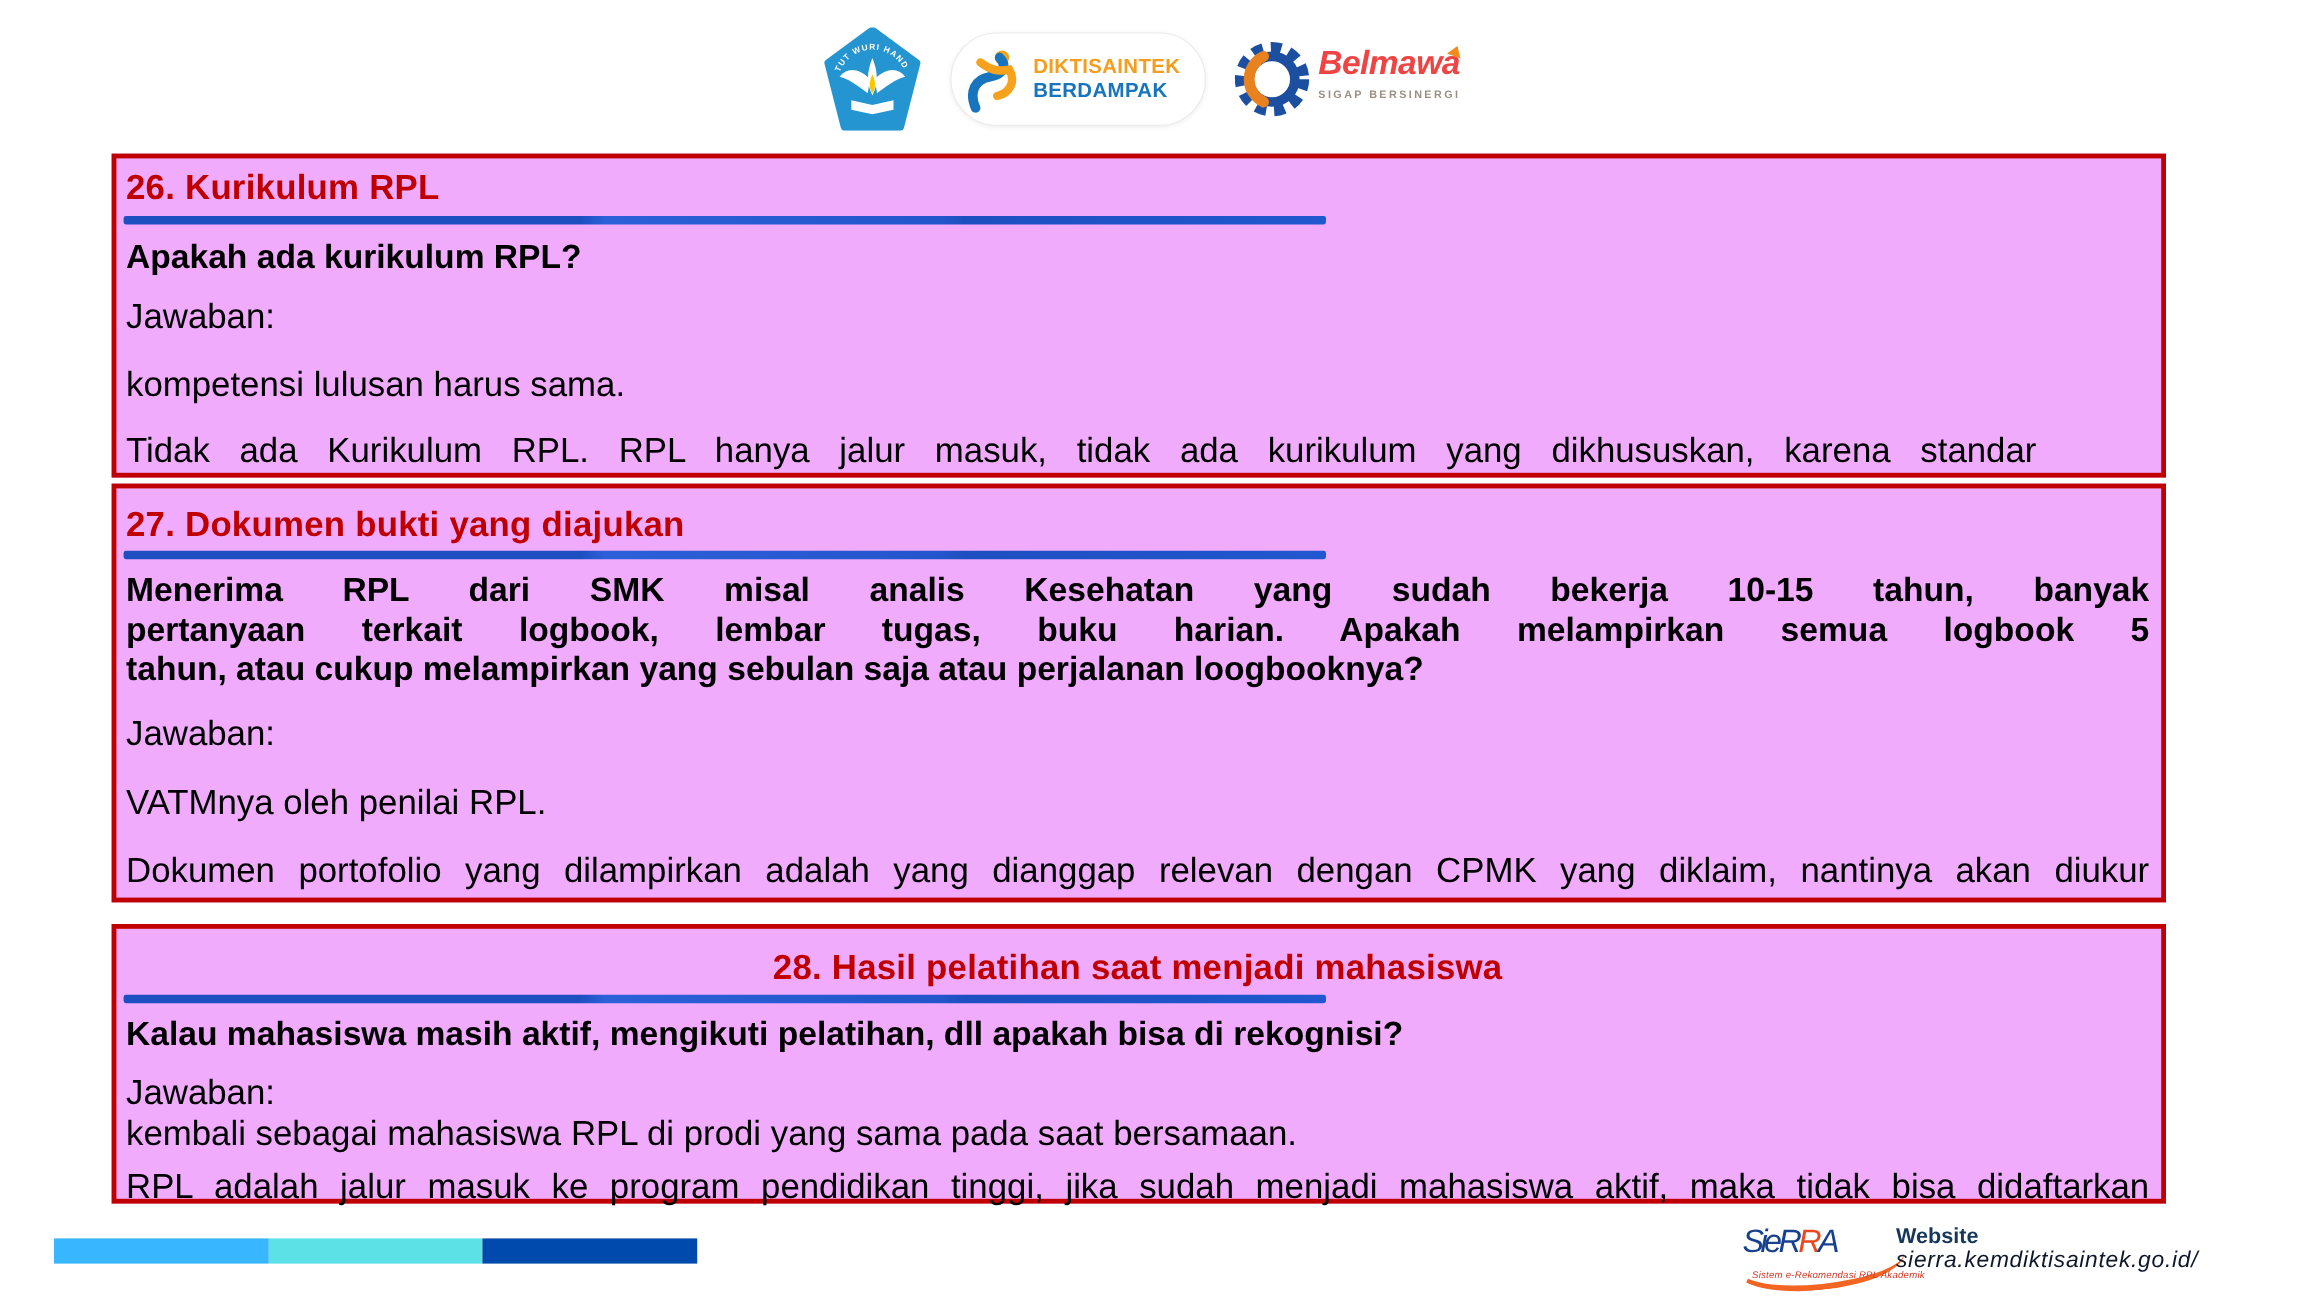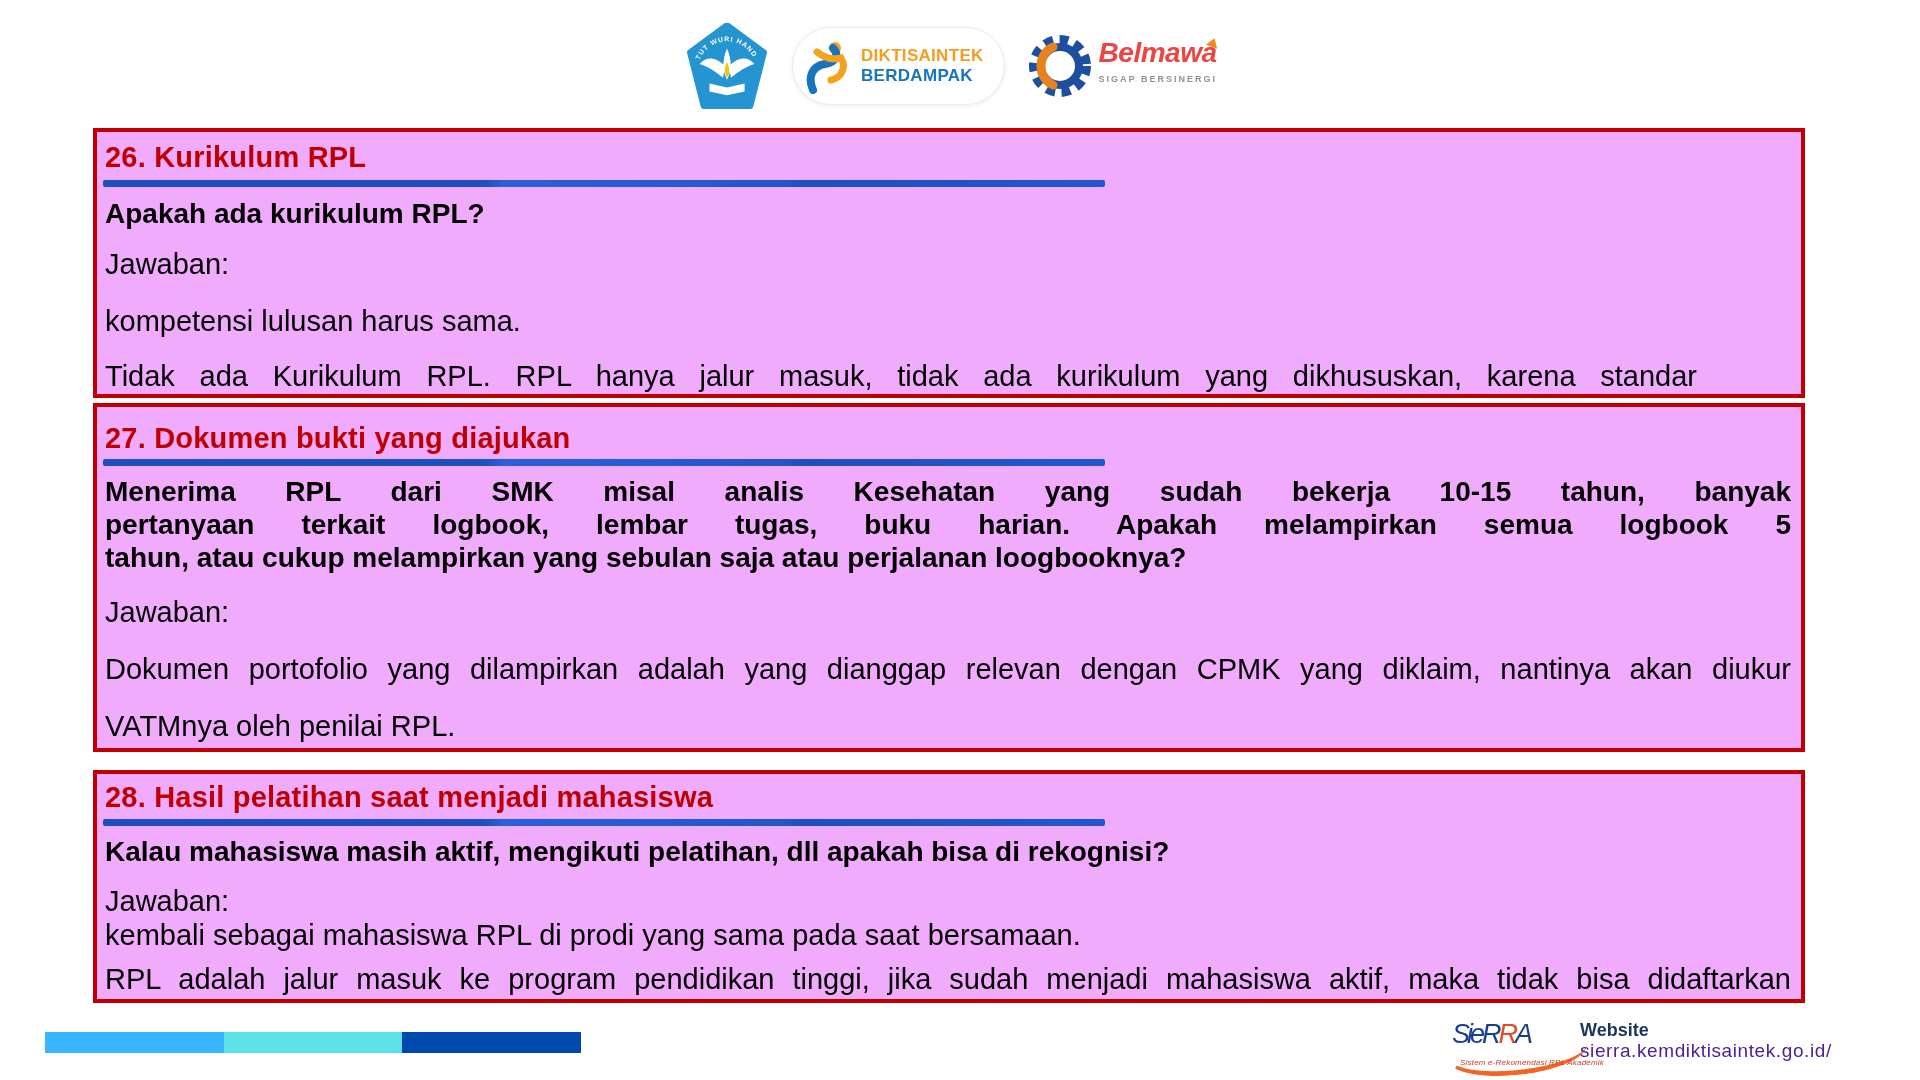--- a/index.html
+++ b/index.html
@@ -44,40 +44,40 @@
   #box1 .a1{margin-top:22px;width:1592px;}
   #box1 .a2{margin-top:24px;}
 
   #box2 .faq-title{margin-top:14px;}
   #box2 .underline{margin-top:4px;}
   #box2 .q{margin-top:9px;}
   #box2 .jaw{margin-top:22px;}
   #box2 .a1{margin-top:24px;}
   #box2 .a2{margin-top:24px;}
 
-  #box3 .faq-title{margin-top:6px;}
+  #box3 .faq-title{margin-top:16px;text-align:center;}
   #box3 .underline{margin-top:5px;}
   #box3 .q{margin-top:9px;}
   #box3 .jaw{margin-top:17px;}
   #box3 .a1{margin-top:11px;}
   #box3 .a2{margin-top:1px;}
 
   
   .progress{position:absolute;left:45px;top:1032px;width:536px;height:21px;display:flex;}
   .progress .seg{flex:1;}
 
   .sierra{position:absolute;left:1452px;top:1012px;width:360px;height:62px;}
   .sierra-logo{position:absolute;left:0;top:2px;width:128px;height:58px;}
   .sierra-word{font-size:27px;font-weight:400;font-style:italic;letter-spacing:-3px;line-height:40px;white-space:nowrap;}
   .sierra-word .b{color:#17418f;} .sierra-word .o{color:#e8491d;}
   .sierra-swoosh{position:absolute;left:-6px;top:14px;width:138px;height:42px;border:0;
     border-bottom:5px solid #f26522;border-left:3px solid transparent;border-radius:50%;transform:rotate(-6deg);}
   .sierra-tag{position:absolute;left:8px;top:44px;font-size:8px;color:#cf3a2a;font-style:italic;white-space:nowrap;letter-spacing:.2px;}
   .weblabel{position:absolute;left:128px;top:8px;font-size:18px;font-weight:800;color:#16365c;}
-  .weburl{position:absolute;left:128px;top:28px;font-size:19px;color:#4c1d95;letter-spacing:.6px;white-space:nowrap;}
+  .weburl{position:absolute;left:128px;top:28px;font-size:19px;color:#0f172a;letter-spacing:.6px;white-space:nowrap;font-style:italic;}
 </style>
 </head>
 <body>
 
 <div id="slide">
 
   <div class="logos">
 
     <svg class="tutwuri" viewBox="0 0 84 88">
       <path d="M42 2 L80 30 L66 85 L18 85 L4 30 Z" fill="#2595d2" stroke="#2595d2" stroke-width="6" stroke-linejoin="round"></path>
@@ -133,22 +133,22 @@
 
   <section id="box2" class="faq-box" style="top:403px;height:349px;">
     <h2 class="faq-title">27. Dokumen bukti yang diajukan</h2>
     <div class="underline"></div>
     <div class="q">
       <div class="qline jfull">Menerima RPL dari SMK misal analis Kesehatan yang sudah bekerja 10-15 tahun, banyak</div>
       <div class="qline jfull">pertanyaan terkait logbook, lembar tugas, buku harian. Apakah melampirkan semua logbook 5</div>
       <div class="qline">tahun, atau cukup melampirkan yang sebulan saja atau perjalanan loogbooknya?</div>
     </div>
     <div class="jaw">Jawaban:</div>
+    <div class="aline a2">VATMnya oleh penilai RPL.</div>
     <div class="aline a1 jfull">Dokumen portofolio yang dilampirkan adalah yang dianggap relevan dengan CPMK yang diklaim, nantinya akan diukur</div>
-    <div class="aline a2">VATMnya oleh penilai RPL.</div>
   </section>
 
   <section id="box3" class="faq-box" style="top:770px;height:233px;">
     <h2 class="faq-title">28. Hasil pelatihan saat menjadi mahasiswa</h2>
     <div class="underline"></div>
     <div class="q">
       <div class="qline">Kalau mahasiswa masih aktif, mengikuti pelatihan, dll apakah bisa di rekognisi?</div>
     </div>
     <div class="jaw">Jawaban:</div>
     <div class="aline a2">kembali sebagai mahasiswa RPL di prodi yang sama pada saat bersamaan.</div>

